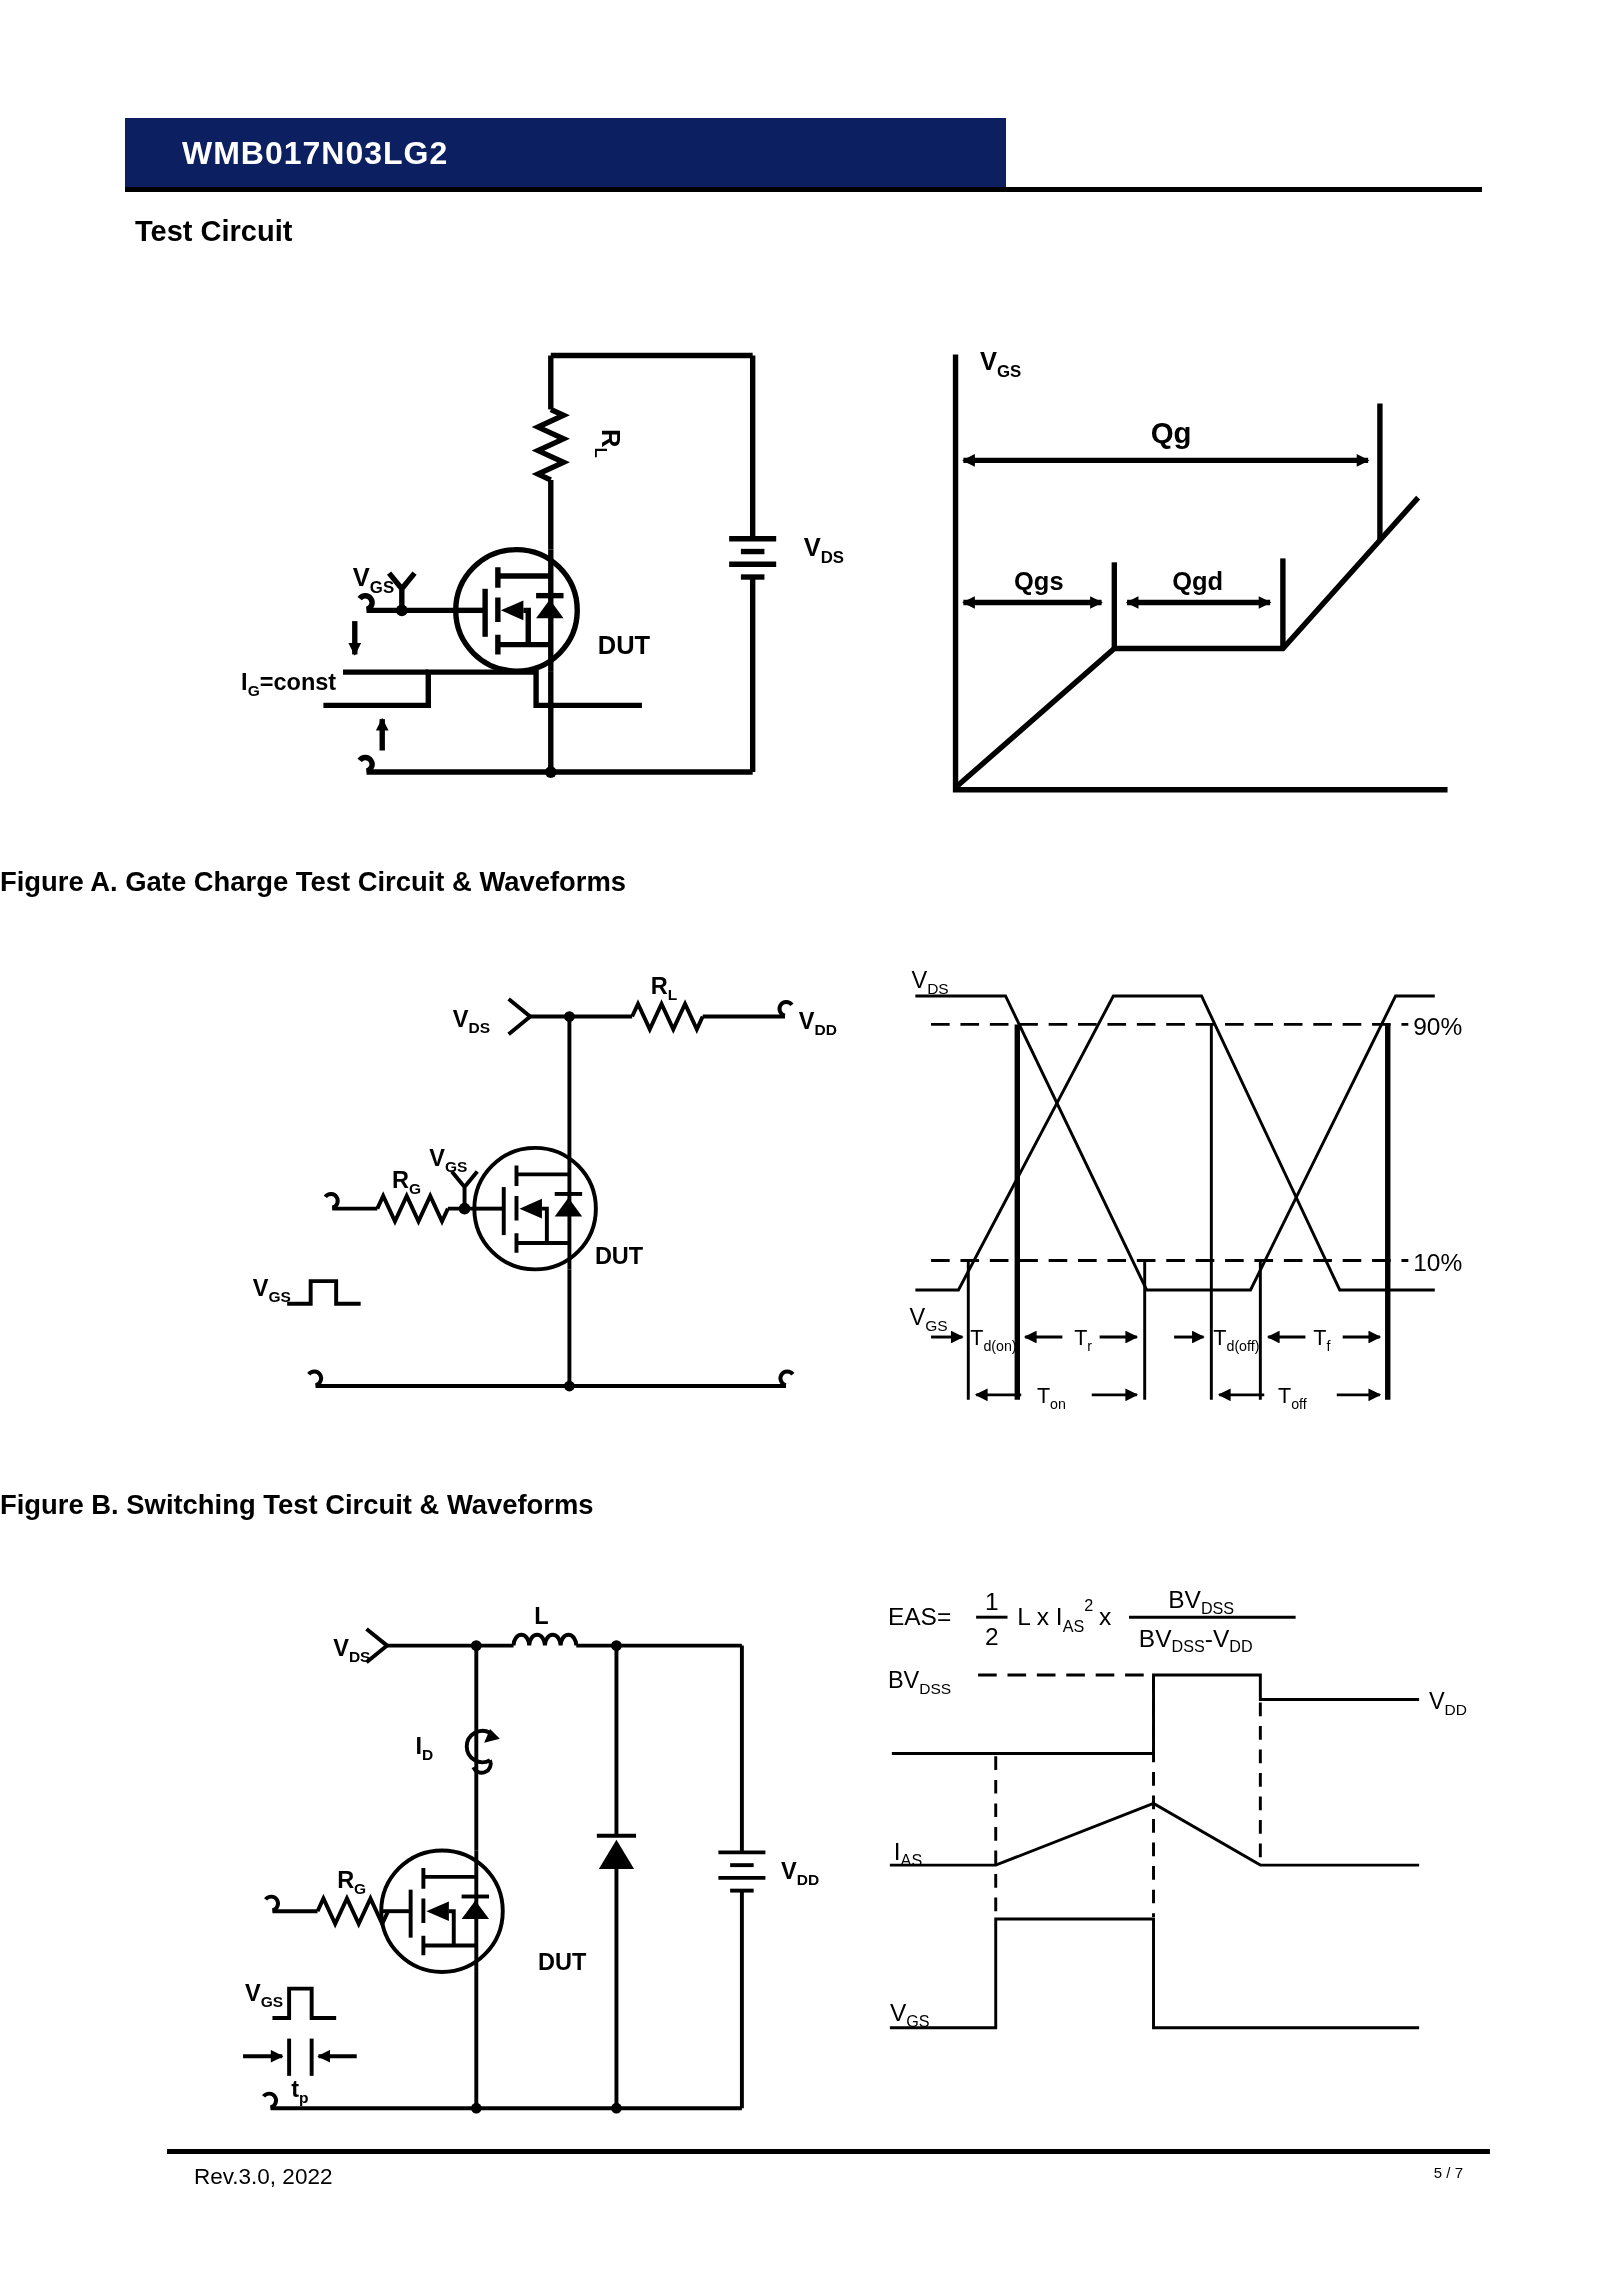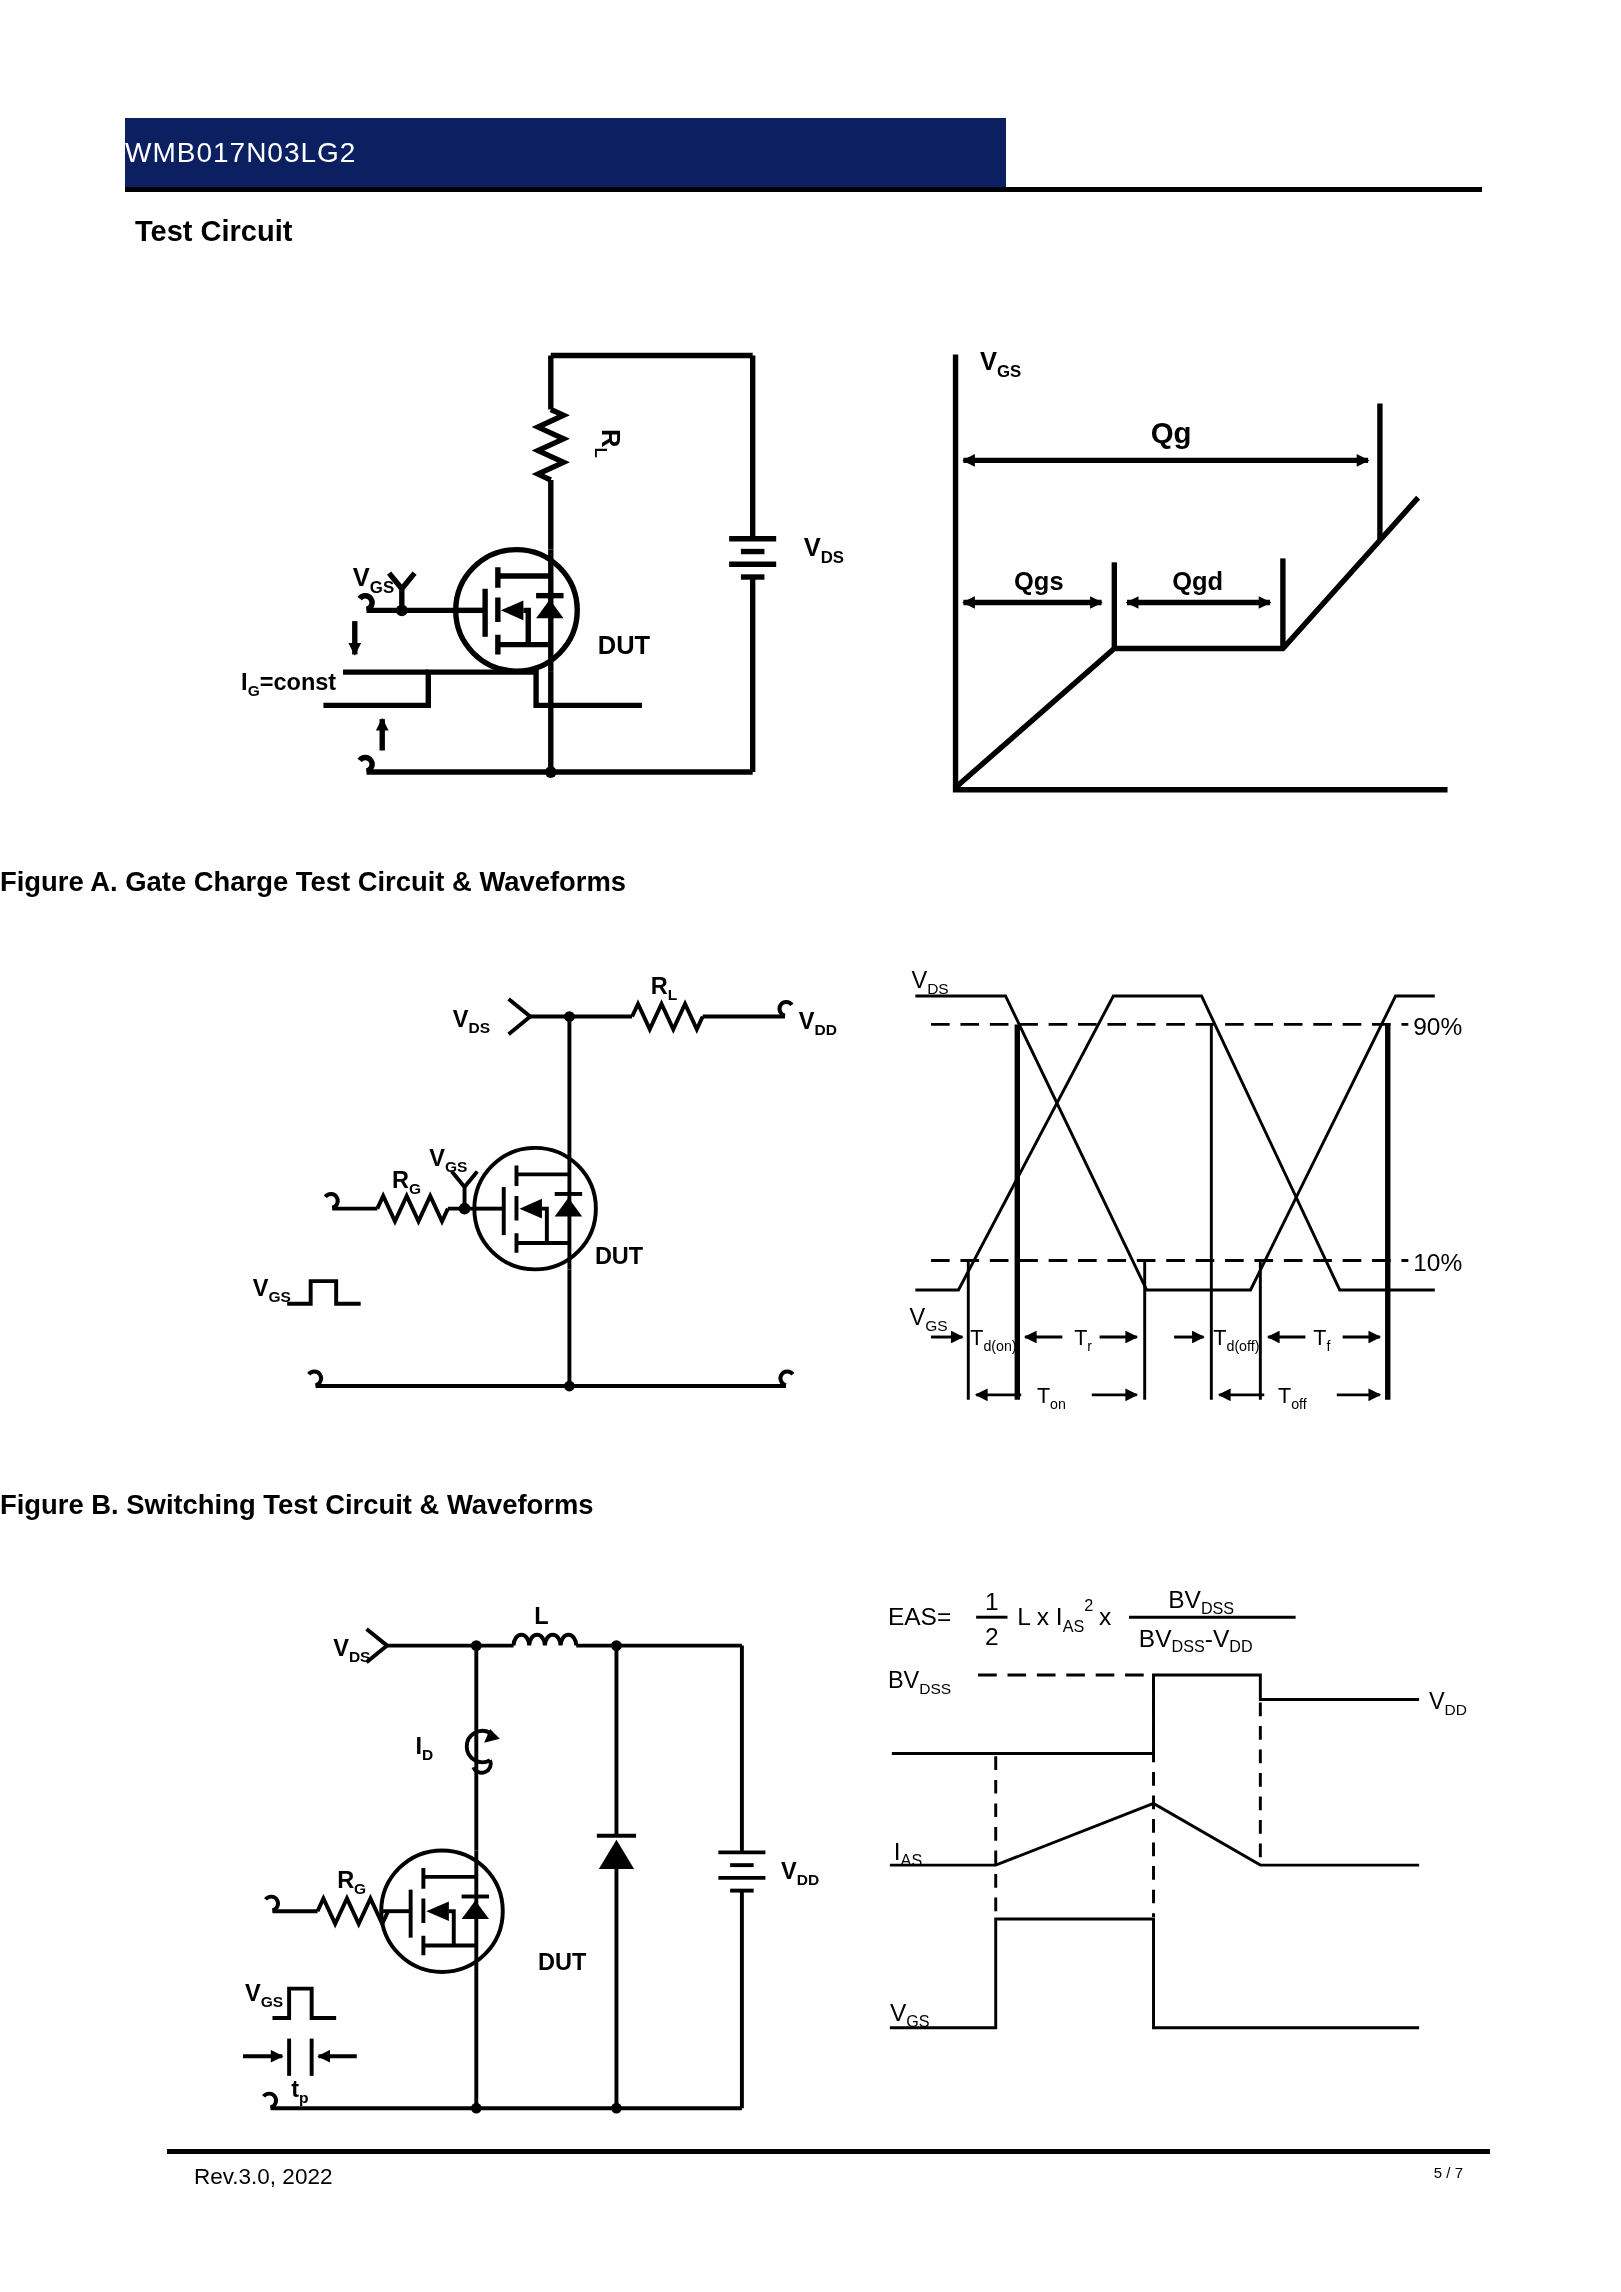--- a/index.html
+++ b/index.html
@@ -1,21 +1,21 @@
 <!DOCTYPE html>
 <html><head>
 <meta charset="utf-8">
 <style>
   html,body{margin:0;padding:0;background:#e8e8e8;}
   #page{position:relative;width:1621px;height:2293px;background:#ffffff;
         font-family:"Liberation Sans", sans-serif;color:#000;overflow:hidden;}
   .abs{position:absolute;}
   #banner{left:125px;top:118px;width:881px;height:70px;background:#0c2061;
           display:flex;align-items:center;}
-  #banner span{color:#fff;font-size:28px;font-weight:normal;letter-spacing:1px;}
+  #banner span{color:#fff;font-size:32px;font-weight:bold;padding-left:57px;letter-spacing:1px;}
   #header-rule{left:125px;top:187px;width:1357px;height:4.9px;background:#000;}
   #section-title{left:127px;top:215px;font-size:29px;font-weight:bold;margin-left:8px;}
   .caption{left:0;width:1621px;text-align:left;font-size:27.4px;font-weight:bold;}
   #footer-rule{left:167px;top:2149px;width:1323px;height:4.9px;background:#000;}
   #footer-rev{left:194px;top:2164px;font-size:22.5px;}
   #footer-page{top:2164px;right:158px;font-size:15px;}
   svg{position:absolute;left:0;}
   svg text{fill:#000;font-family:"Liberation Sans",sans-serif;}
   .t30b{font-size:30px;font-weight:bold;}
   .t26b{font-size:26px;font-weight:bold;}

